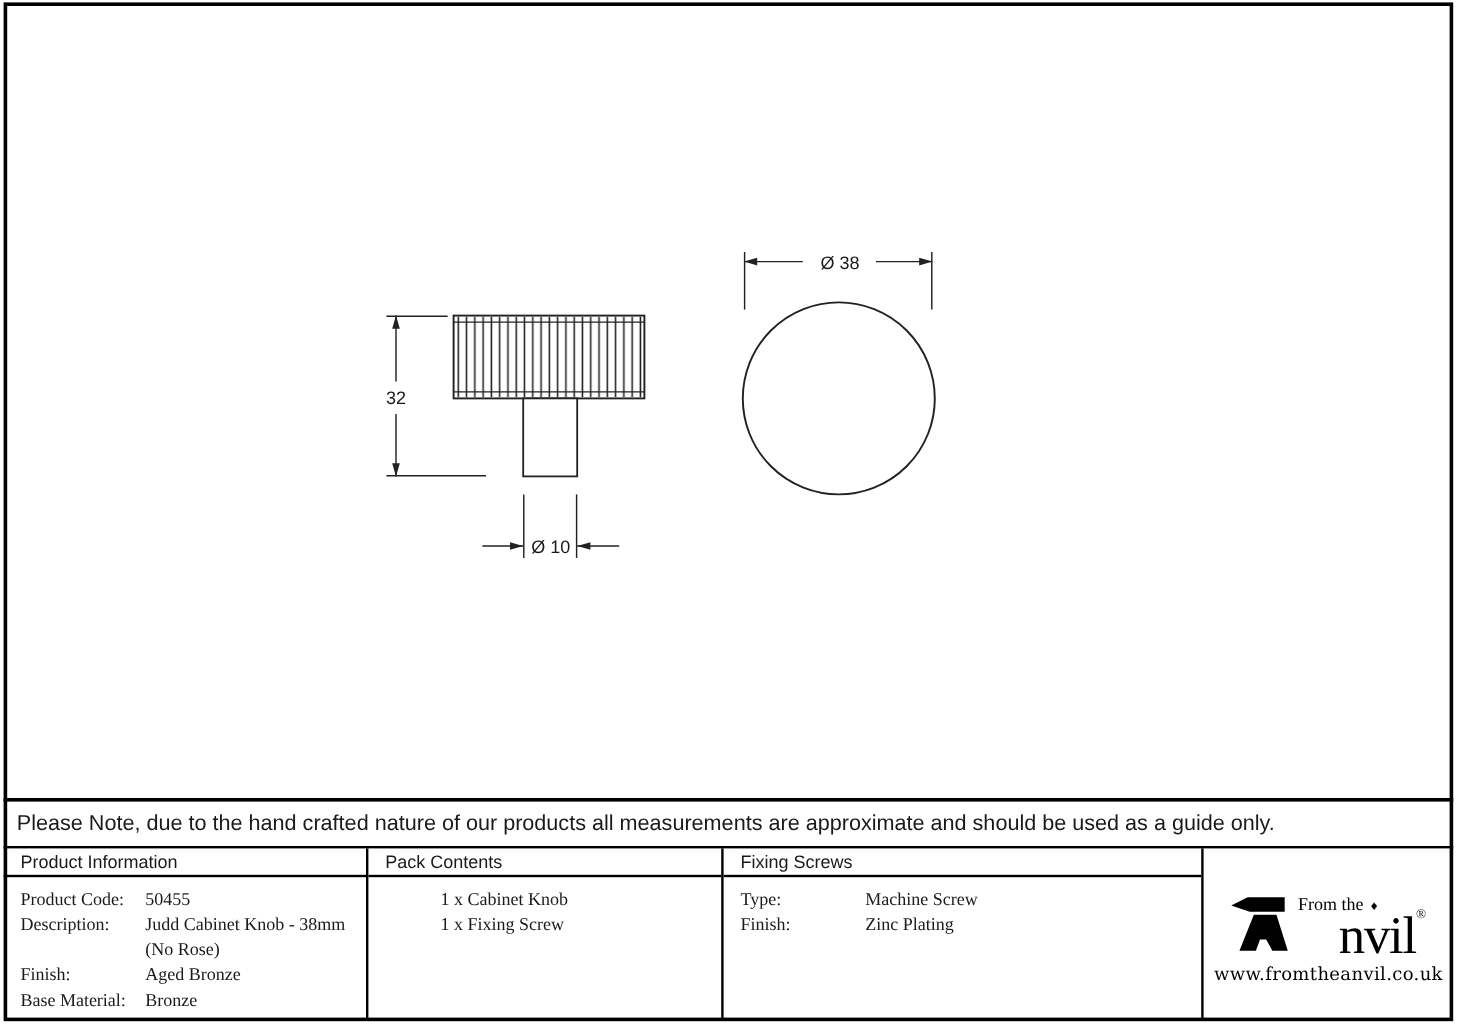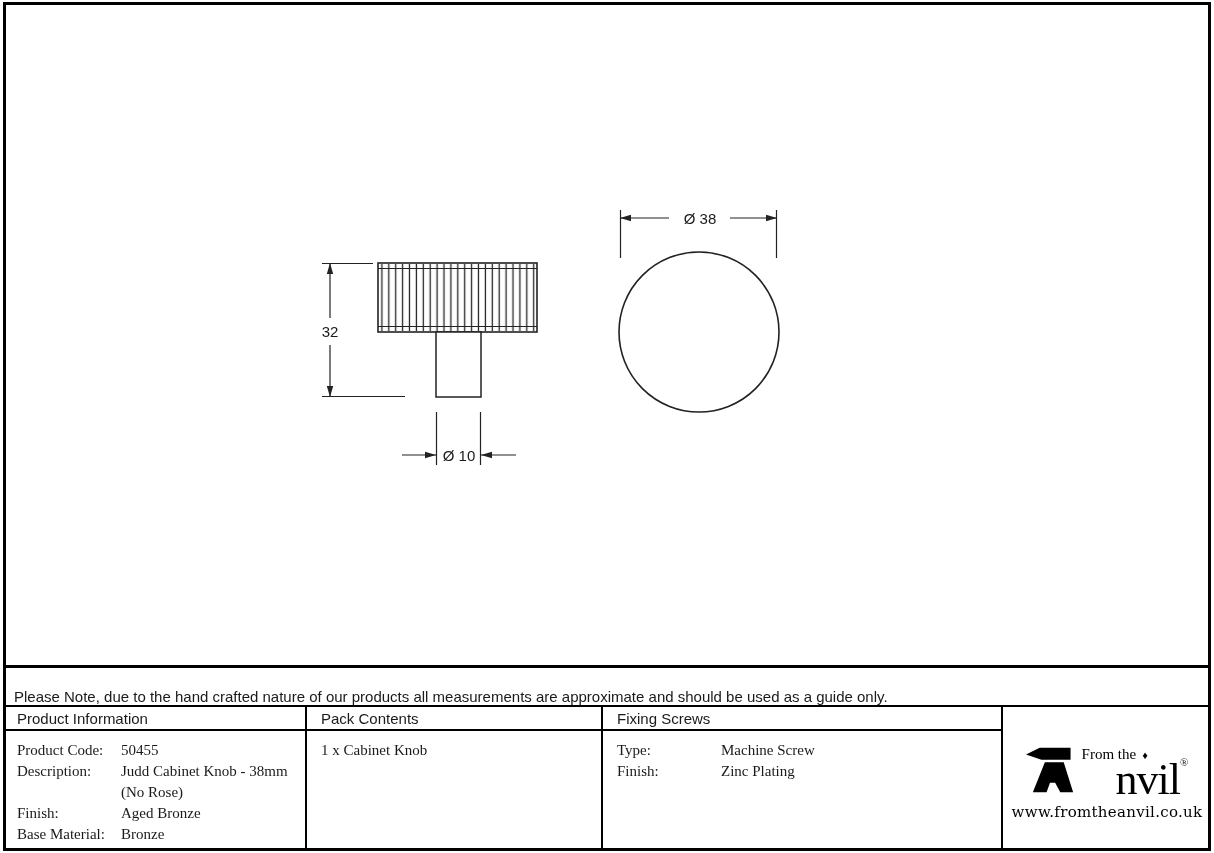--- a/index.html
+++ b/index.html
@@ -6,37 +6,37 @@
   .sheet{
     position:relative;width:1214px;height:853px;background:#ffffff;
     font-family:"Liberation Sans","DejaVu Sans",sans-serif;color:#1a1a1a;overflow:hidden;
   }
   .page-border{position:absolute;left:3px;top:2px;right:3px;bottom:2px;border:3px solid #000;pointer-events:none;}
   .drawing-area{position:absolute;left:0;top:0;width:1214px;height:666px;}
   .dim-text{font-family:"Liberation Sans","DejaVu Sans",sans-serif;font-size:15px;fill:#1a1a1a;}
   .note-row{
     position:absolute;left:3px;right:3px;top:665px;height:42px;box-sizing:border-box;
     border-top:3px solid #000;border-bottom:2px solid #000;
-    display:flex;align-items:flex-end;padding-left:11px;font-size:15px;
+    display:flex;align-items:center;padding-left:11px;font-size:18px;
   }
   .spec-table{position:absolute;left:3px;right:3px;top:707px;bottom:3px;display:flex;}
   .spec-col{box-sizing:border-box;position:relative;}
   .col-product{width:304px;border-right:2px solid #000;}
   .col-pack{width:296px;border-right:2px solid #000;}
   .col-fixing{width:400px;border-right:2px solid #000;}
   .col-logo{flex:1;display:flex;align-items:flex-start;justify-content:center;}
   .col-header{
     box-sizing:border-box;height:24px;border-bottom:2px solid #000;
     display:flex;align-items:center;padding-left:14px;font-size:15px;
   }
   .col-body{padding:9px 0 0 14px;font-size:15px;line-height:21px;font-family:Liberation Serif, serif;}
   .kv-row{display:flex;}
   .kv-label{width:104px;flex:0 0 104px;}
   .kv-value{flex:1;padding-right:8px;}
-  .pack-item{line-height:21px;}
+  .pack-item{line-height:21px;margin-left:46px;}
   .logo{margin-top:38px;display:flex;flex-direction:column;align-items:center;}
   .logo-row{display:flex;align-items:flex-end;}
   .anvil-svg{width:48px;height:50px;margin-right:2px;margin-bottom:2px;}
   .logo-text{display:flex;flex-direction:column;align-items:flex-start;}
   .logo-tagline{font-family:"Liberation Serif","DejaVu Serif",serif;font-size:15px;color:#000;margin-left:6px;display:flex;align-items:center;gap:6px;}
   .logo-diamond{font-size:11px;}
   .logo-wordline{display:flex;align-items:flex-start;margin-left:40px;}
   .logo-word{font-family:"Liberation Serif","DejaVu Serif",serif;font-size:44px;line-height:34px;color:#000;letter-spacing:-1px;}
   .logo-reg{font-family:"Liberation Serif","DejaVu Serif",serif;font-size:11px;line-height:10px;margin-top:-6px;}
   .logo-site{font-family:"DejaVu Serif","Liberation Serif",serif;font-size:15px;color:#000;margin-top:6px;letter-spacing:0.3px;}
@@ -124,20 +124,21 @@
           <span class="kv-label">Base Material:</span>
           <span class="kv-value">Bronze</span>
         </div>
       </div>
     </div>
 
     <div class="spec-col col-pack">
       <div class="col-header">Pack Contents</div>
       <div class="col-body">
         <div class="pack-item">1 x Cabinet Knob</div>
+        <div class="pack-item">1 x Fixing Screw</div>
       </div>
     </div>
 
     <div class="spec-col col-fixing">
       <div class="col-header">Fixing Screws</div>
       <div class="col-body">
         <div class="kv-row">
           <span class="kv-label">Type:</span>
           <span class="kv-value">Machine Screw</span>
         </div>

